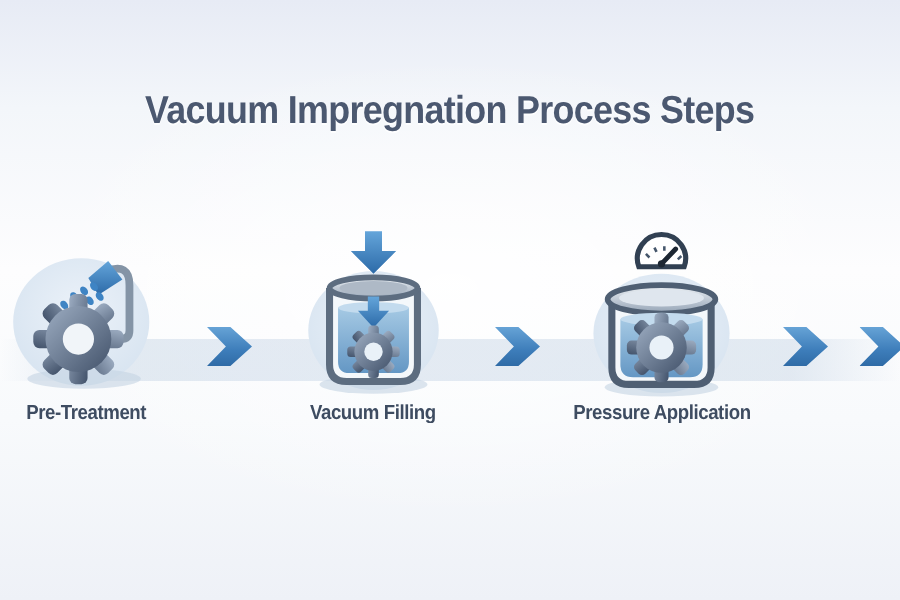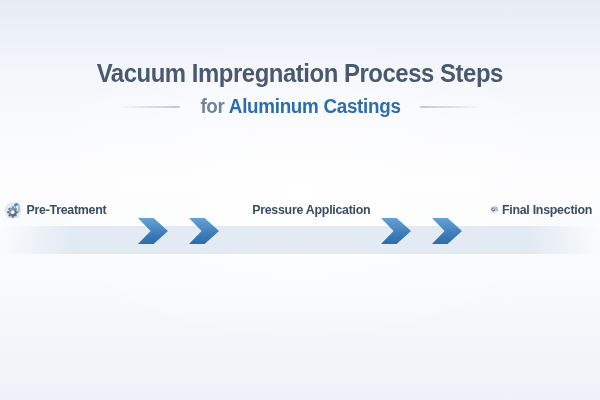--- a/index.html
+++ b/index.html
@@ -40,21 +40,21 @@
   
   .band{
     position:absolute;left:0;right:0;top:226px;height:28px;
     background:linear-gradient(90deg,rgba(186,204,224,0) 0%,rgba(186,204,224,.38) 12%,rgba(186,204,224,.38) 88%,rgba(186,204,224,0) 100%);
   }
   .process{
     position:absolute;top:152px;left:0;width:600px;
     display:flex;align-items:flex-start;justify-content:space-between;
     padding:0 4px;box-sizing:border-box;
   }
-  .step{width:106px;display:flex;flex-direction:row;align-items:center;}
+  .step{width:106px;display:flex;flex-direction:column;align-items:center;}
   .step svg{display:block;}
   .step-label{
     margin-top:1px;
     font-size:13.5px;font-weight:bold;color:#3e4c61;
     letter-spacing:-.3px;transform:scaleX(.92);
     white-space:nowrap;
   }
   .arrow{
     flex:0 0 auto;
     width:30px;height:26px;margin:66px -7px 0 -7px;
@@ -96,25 +96,20 @@
       <circle r="27"></circle>
     </g>
   </defs>
 </svg>
 
 <div class="canvas">
   <div class="vignette"></div>
 
   <div class="header">
     <div class="title">Vacuum Impregnation Process Steps</div>
-    <div class="subtitle-row">
-      <span class="sub-line left"></span>
-      <span class="subtitle"><span class="pre">for</span> <span class="emph">Aluminum Castings</span></span>
-      <span class="sub-line right"></span>
-    </div>
   </div>
 
   <div class="band"></div>
 
   <div class="process">
 
     <div class="step">
       <svg width="104" height="114" viewBox="0 0 110 120">
         <ellipse cx="52" cy="66" rx="48" ry="45" fill="url(#haloG)"></ellipse>
         <ellipse cx="54" cy="106" rx="40" ry="7" fill="#c5d3e2" opacity=".6"></ellipse>
@@ -134,20 +129,36 @@
           <ellipse cx="57" cy="62" rx="2.4" ry="3.4" transform="rotate(-38 57 62)"></ellipse>
         </g>
         <use href="#gearShape" transform="translate(50,78) scale(0.86)" fill="url(#gearG)"></use>
         <circle cx="50" cy="78" r="11" fill="#f1f5f9"></circle>
       </svg>
       <div class="step-label">Pre-Treatment</div>
     </div>
 
     <div class="arrow"></div>
 
+    <div class="step">
+      <svg width="104" height="114" viewBox="0 0 110 120">
+        <ellipse cx="55" cy="72" rx="46" ry="42" fill="url(#haloG)"></ellipse>
+        <ellipse cx="55" cy="110" rx="38" ry="6.5" fill="#c5d3e2" opacity=".6"></ellipse>
+        <polygon points="49,2 61,2 61,16 71,16 55,32 39,16 49,16" fill="url(#blueG)"></polygon>
+        <path d="M24,42 v54 q0,12 12,12 h38 q12,0 12,-12 v-54" fill="#f4f8fb" stroke="#5d6d80" stroke-width="5"></path>
+        <ellipse cx="55" cy="42" rx="31" ry="7.5" fill="url(#rimG)" stroke="#5d6d80" stroke-width="4"></ellipse>
+        <ellipse cx="55" cy="42" rx="24" ry="5" fill="#aeb9c6"></ellipse>
+        <path d="M30,56 v38 q0,8 8,8 h34 q8,0 8,-8 v-38" fill="url(#liqG)"></path>
+        <ellipse cx="55" cy="56" rx="25" ry="4" fill="#c3dbee"></ellipse>
+        <polygon points="51,48 59,48 59,58 66,58 55,70 44,58 51,58" fill="url(#blueG)"></polygon>
+        <use href="#gearShape" transform="translate(55,87) scale(0.5)" fill="url(#gearG)"></use>
+        <circle cx="55" cy="87" r="6.5" fill="#e9f1f8"></circle>
+      </svg>
+      <div class="step-label">Vacuum Filling</div>
+    </div>
 
     <div class="arrow"></div>
 
     <div class="step">
       <svg width="104" height="114" viewBox="0 0 110 120">
         <ellipse cx="55" cy="74" rx="48" ry="42" fill="url(#haloG)"></ellipse>
         <ellipse cx="55" cy="112" rx="40" ry="6.5" fill="#c5d3e2" opacity=".6"></ellipse>
         <path d="M39,27 A17,17 0 1 1 71,27 Z" fill="#ffffff" stroke="#31405​2"></path>
         <path d="M39,27 A17,17 0 1 1 71,27 Z" fill="#ffffff" stroke="#314052" stroke-width="3.6"></path>
         <g stroke="#45566b" stroke-width="1.8">
@@ -168,28 +179,15 @@
         <circle cx="55" cy="84" r="8.5" fill="#e9f1f8"></circle>
       </svg>
       <div class="step-label">Pressure Application</div>
     </div>
 
     <div class="arrow"></div>
 
 
     <div class="arrow"></div>
 
-    <div class="step">
-      <svg width="104" height="114" viewBox="0 0 110 120">
-        <circle cx="55" cy="64" r="47" fill="url(#haloG)"></circle>
-        <ellipse cx="57" cy="102" rx="40" ry="7" fill="#c5d3e2" opacity=".6"></ellipse>
-        <use href="#gearShape" transform="translate(45,64) scale(0.84)" fill="url(#gearG)"></use>
-        <circle cx="45" cy="64" r="10.5" fill="#f1f5f9"></circle>
-        <line x1="95" y1="68" x2="106" y2="81" stroke="#42526a" stroke-width="11" stroke-linecap="round"></line>
-        <circle cx="79" cy="51" r="21" fill="#f4f9fc" stroke="#56677c" stroke-width="6"></circle>
-        <circle cx="79" cy="51" r="17.5" fill="none" stroke="#c9d6e3" stroke-width="2"></circle>
-        <path d="M69,52 l8,9 l15,-18" fill="none" stroke="#2e79bb" stroke-width="6.5" stroke-linecap="round" stroke-linejoin="round"></path>
-      </svg>
-      <div class="step-label">Final Inspection</div>
-    </div>
 
   </div>
 </div>
 
 </body></html>

